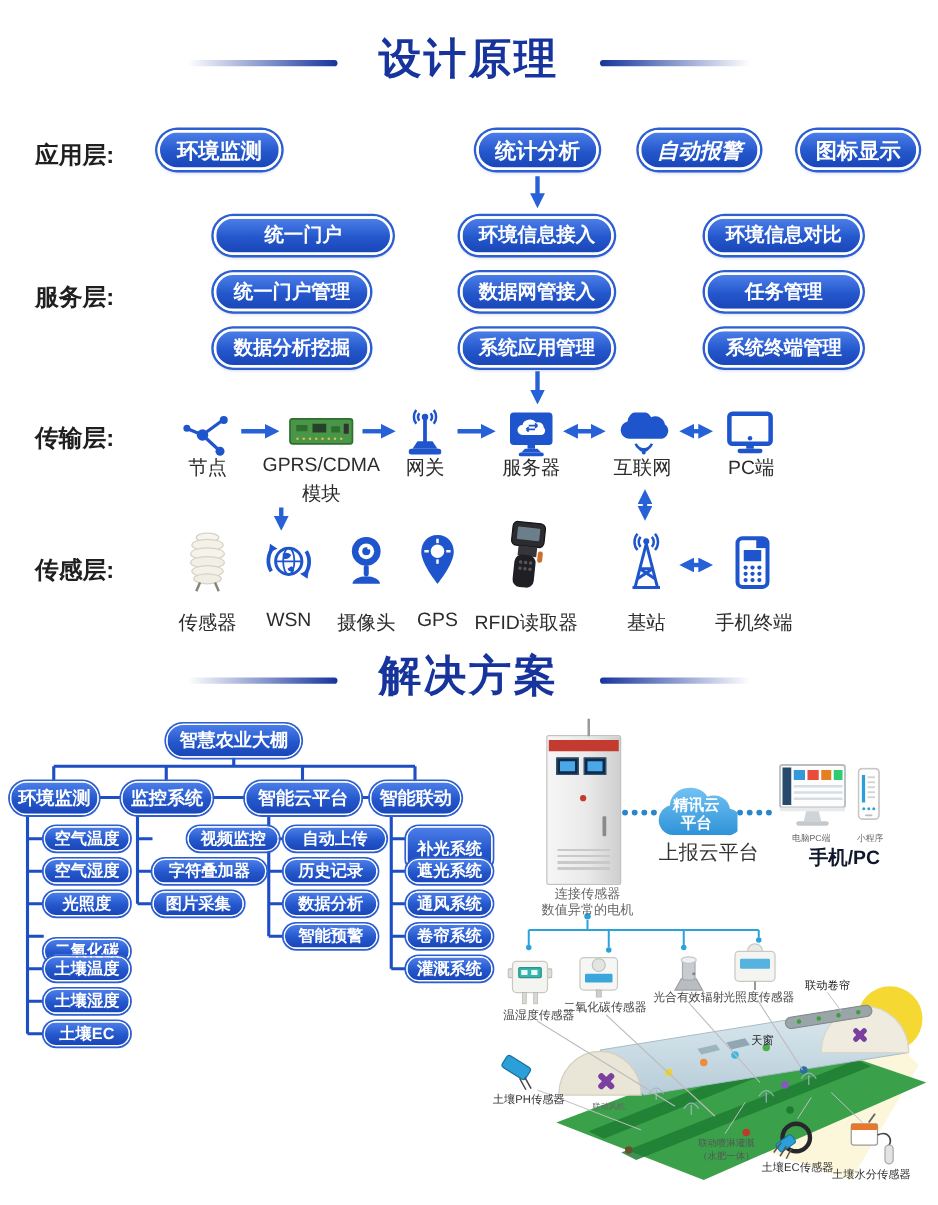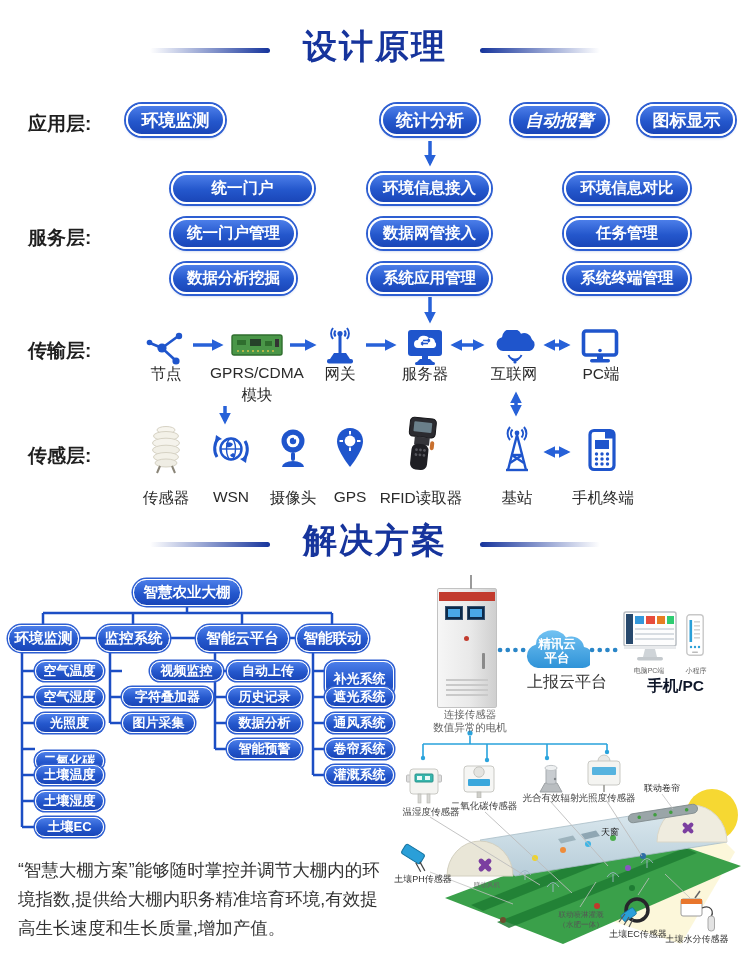--- a/index.html
+++ b/index.html
@@ -485,15 +485,14 @@
     <text x="277" y="21" text-anchor="middle" font-size="9" fill="#222">联动卷帘</text>
     <text x="216" y="65" font-size="9" fill="#222">天窗</text>
     <text x="102" y="117" text-anchor="middle" font-size="6.5" fill="#666">联动风机</text>
     <text x="38" y="112" text-anchor="middle" font-size="9" fill="#333">土壤PH传感器</text>
     <text x="196" y="147" text-anchor="middle" font-size="7.5" fill="#555">联动喷淋灌溉</text>
     <text x="196" y="157" text-anchor="middle" font-size="7.5" fill="#555">（水肥一体）</text>
     <text x="253" y="167" text-anchor="middle" font-size="9" fill="#333">土壤EC传感器</text>
     <text x="312" y="172" text-anchor="middle" font-size="9" fill="#333">土壤水分传感器</text>
   </svg>
 
-  <p class="desc">“智慧大棚方案”能够随时掌控并调节大棚内的环境指数,提供给大棚内职务精准培育环境,有效提高生长速度和生长质量,增加产值。</p>
 
 </div>
 
 </body></html>

